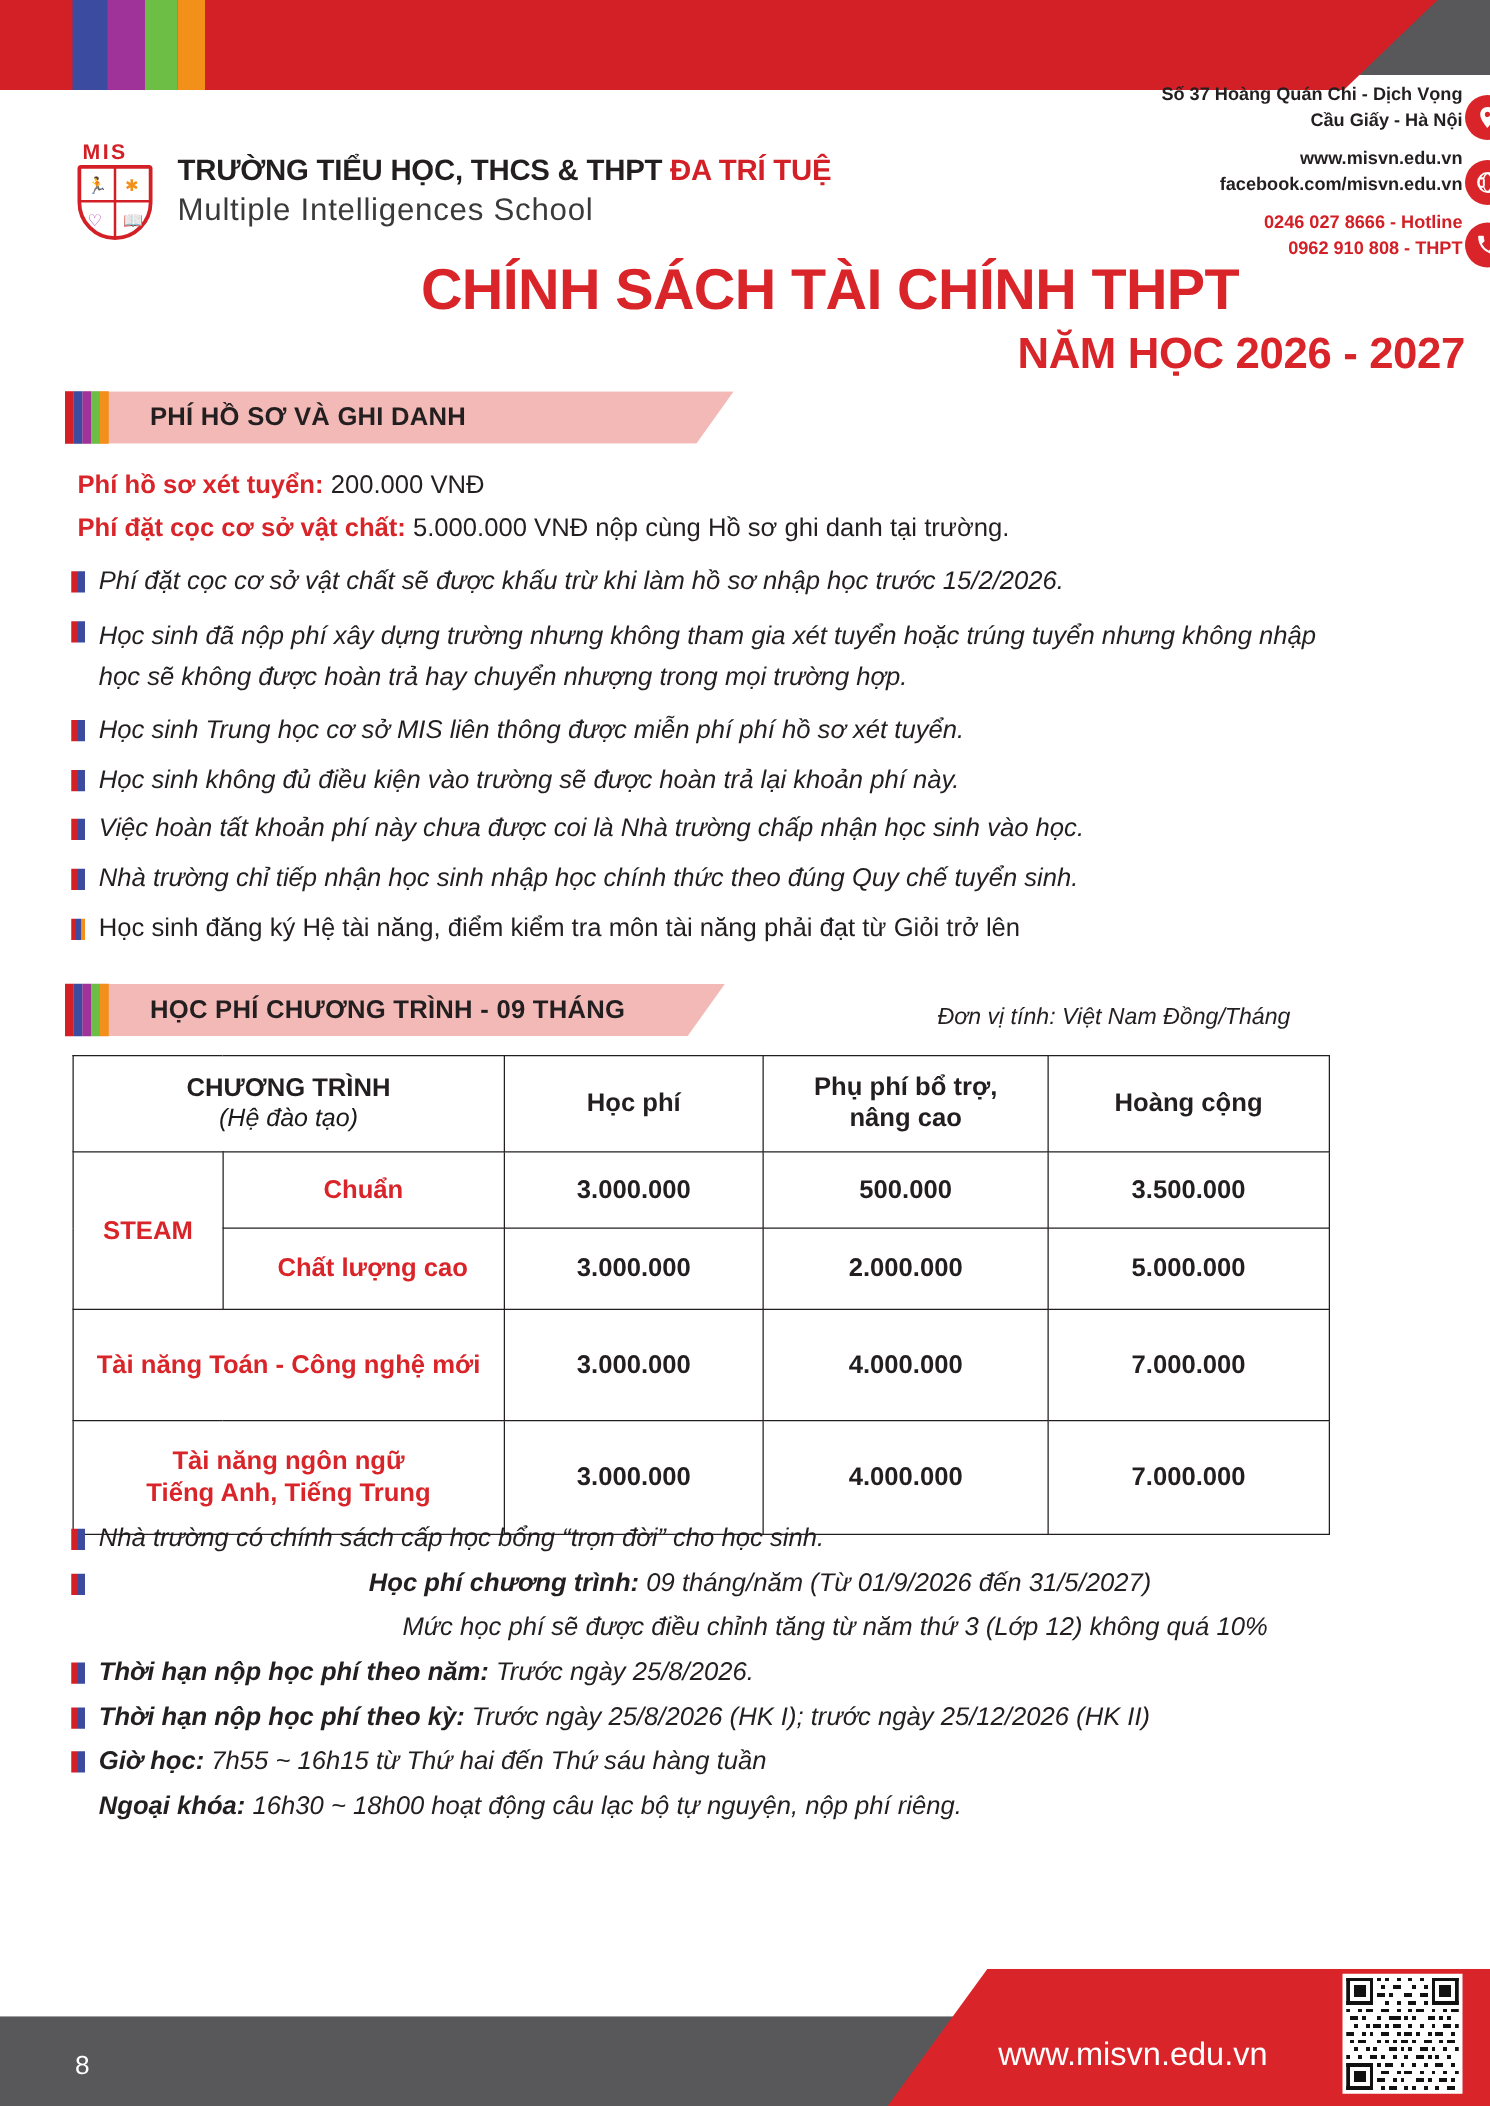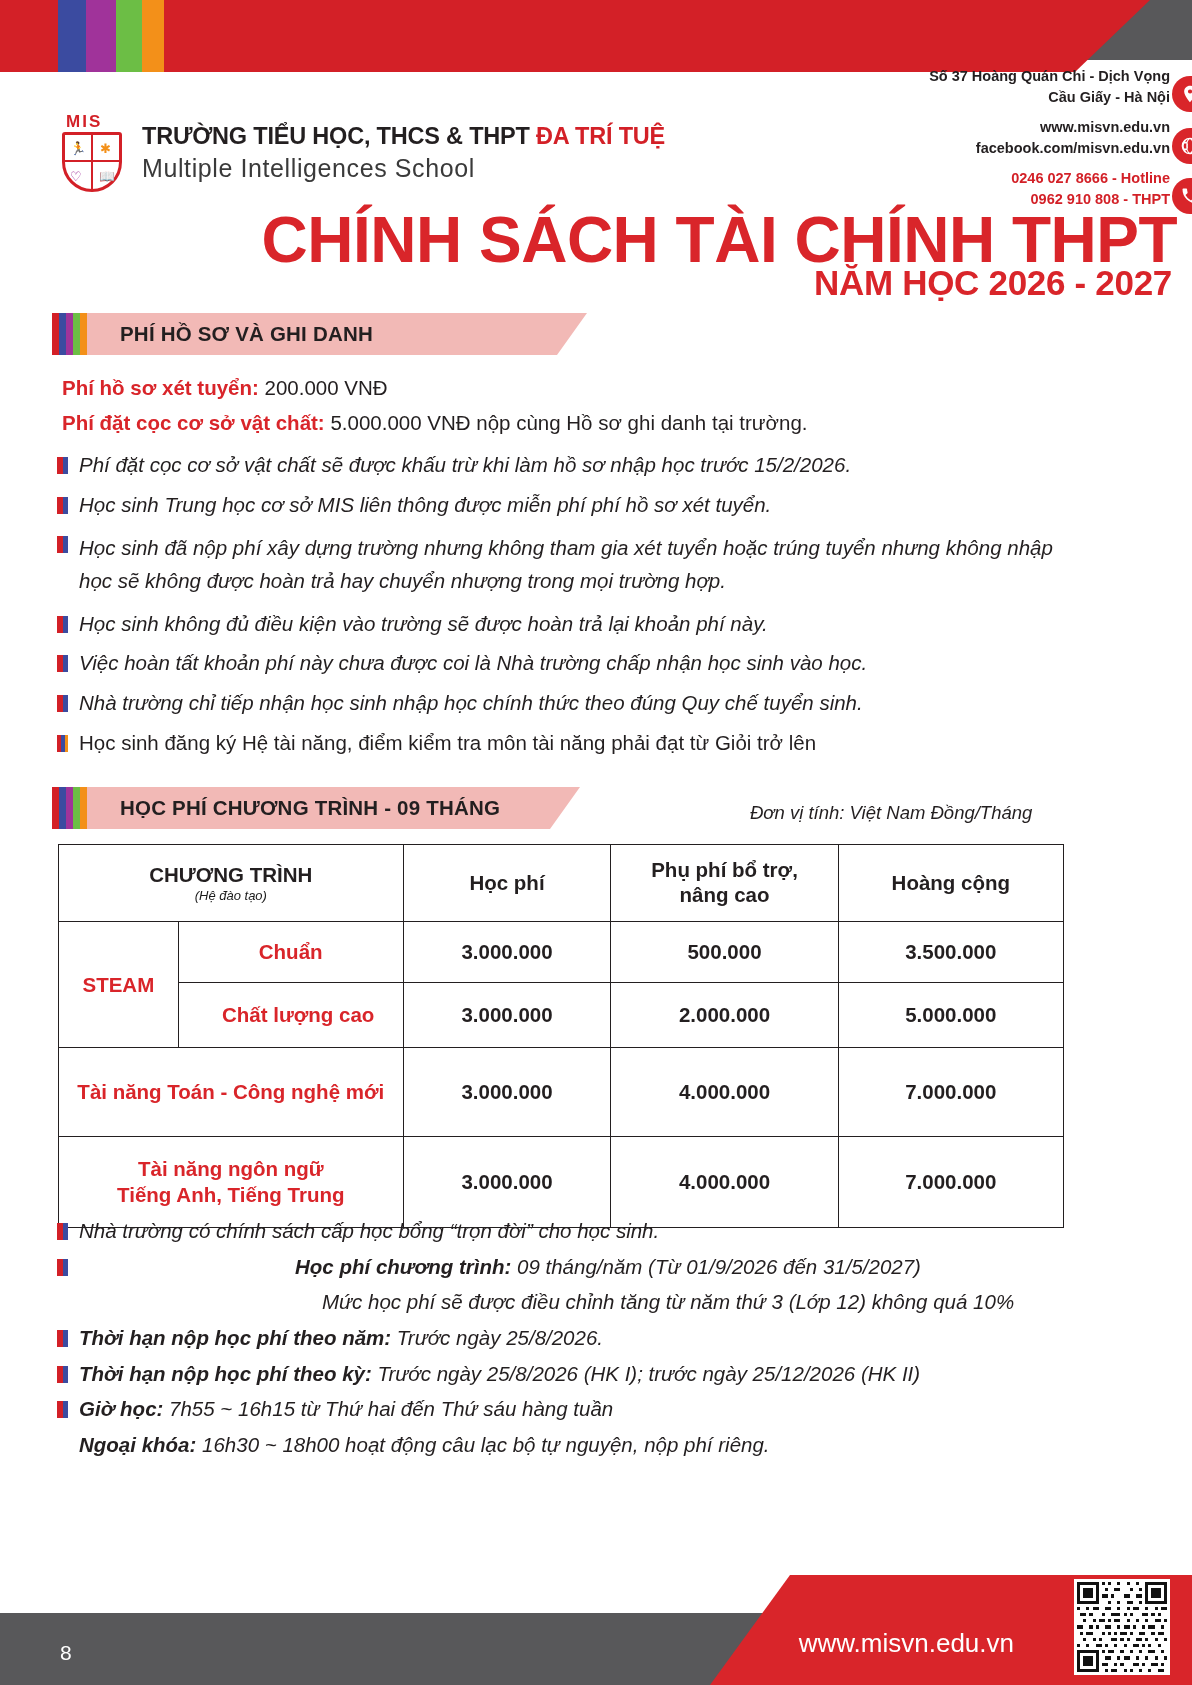--- a/index.html
+++ b/index.html
@@ -56,22 +56,22 @@
   .q{position:absolute;font-size:13px;line-height:1;}
   .q1{top:30px;left:8px;color:#3b4ba0;}
   .q2{top:30px;left:38px;color:#f39019;}
   .q3{top:58px;left:8px;color:#a0339a;}
   .q4{top:58px;left:37px;color:#6cbe45;}
   .logo-txt-1{font-size:23.5px;font-weight:700;letter-spacing:-0.2px;color:#231f20;white-space:nowrap;}
   .logo-txt-1 .r{color:#d32027;}
   .logo-txt-2{font-size:25px;color:#3a3a3a;letter-spacing:0.6px;margin-top:4px;white-space:nowrap;font-weight:400;}
 
   
-  .title-main{position:absolute;right:15px;top:208px;width:1000px;text-align:right;
-    font-size:64px;font-weight:700;color:#d9252a;letter-spacing:-0.5px;line-height:1;}
+  .title-main{position:absolute;right:28px;top:208px;width:1000px;text-align:center;
+    font-size:46px;font-weight:700;color:#d9252a;letter-spacing:-0.5px;line-height:1;}
   .title-sub{position:absolute;right:20px;top:265px;width:1000px;text-align:right;
     font-size:35px;font-weight:700;color:#d9252a;letter-spacing:-0.3px;line-height:1;}
 
   
   .sec{position:absolute;height:42px;}
   .sec-bg{position:absolute;left:0;top:0;height:42px;background:#f2b9b6;}
   .sec-stripes{position:absolute;left:0;top:0;height:42px;display:flex;z-index:2;}
   .sec-stripes i{display:block;width:7px;height:42px;}
   .sec-label{position:absolute;left:68px;top:0;height:42px;display:flex;align-items:center;
      font-size:20.5px;font-weight:700;color:#231f20;letter-spacing:0.2px;white-space:nowrap;z-index:3;}
@@ -88,21 +88,21 @@
   .bmark.v2{background:linear-gradient(to right,#d32027 0 50%,#3b4ba0 50% 100%);}
   .bl .txt{flex:1 1 auto;}
   .bl .txt b{font-weight:700;font-style:italic;}
   .noital{font-style:normal;}
 
   
   .unit-note{position:absolute;font-size:18.5px;font-style:italic;color:#231f20;}
   table.fees{position:absolute;border-collapse:collapse;font-size:20px;}
   table.fees td{border:1.6px solid #231f20;text-align:center;vertical-align:middle;}
   .th-cell{font-weight:700;color:#231f20;font-size:20.5px;line-height:1.2;}
-  .th-sub{font-size:13px;font-style:italic;font-weight:400;display:block;margin-top:1px;}
+  .th-sub{font-size:20px;font-style:italic;font-weight:400;display:block;margin-top:1px;}
   .red-b{color:#d9252a;font-weight:700;font-size:20.5px;line-height:1.25;}
   .num{font-weight:700;color:#231f20;font-size:20.5px;}
 
   
   .footer{position:absolute;left:0;bottom:0;width:1192px;height:110px;}
   .f-grey{position:absolute;bottom:0;left:0;width:1192px;height:72px;background:#58585a;
      clip-path:polygon(0 0, 1192px 0, 1192px 72px, 0 72px);}
   .f-red{position:absolute;bottom:0;left:0;width:1192px;height:110px;background:#d9252a;
      clip-path:polygon(790px 0, 1192px 0, 1192px 110px, 710px 110px);}
   .f-page{position:absolute;left:60px;bottom:20px;color:#fff;font-size:21px;z-index:4;}
@@ -194,27 +194,27 @@
 </div>
 <div class="kv" style="left:62px;top:410px;">
   <b>Phí đặt cọc cơ sở vật chất:</b><span> 5.000.000 VNĐ nộp cùng Hồ sơ ghi danh tại trường.</span>
 </div>
 
 <div class="bullets" style="left:57px;top:452px;width:1010px;">
   <div class="bl" style="margin-bottom:13px;">
     <span class="bmark v2"></span>
     <span class="txt">Phí đặt cọc cơ sở vật chất sẽ được khấu trừ khi làm hồ sơ nhập học trước 15/2/2026.</span>
   </div>
+  <div class="bl" style="margin-bottom:13px;line-height:1.62;">
+    <span class="bmark v2"></span>
+    <span class="txt">Học sinh đã nộp phí xây dựng trường nhưng không tham gia xét tuyển hoặc trúng tuyển nhưng không nhập học sẽ không được hoàn trả hay chuyển nhượng trong mọi trường hợp.</span>
+  </div>
   <div class="bl" style="margin-bottom:13px;">
     <span class="bmark v2"></span>
     <span class="txt">Học sinh Trung học cơ sở MIS liên thông được miễn phí phí hồ sơ xét tuyển.</span>
-  </div>
-  <div class="bl" style="margin-bottom:13px;line-height:1.62;">
-    <span class="bmark v2"></span>
-    <span class="txt">Học sinh đã nộp phí xây dựng trường nhưng không tham gia xét tuyển hoặc trúng tuyển nhưng không nhập học sẽ không được hoàn trả hay chuyển nhượng trong mọi trường hợp.</span>
   </div>
   <div class="bl" style="margin-bottom:13px;">
     <span class="bmark v2"></span>
     <span class="txt">Học sinh không đủ điều kiện vào trường sẽ được hoàn trả lại khoản phí này.</span>
   </div>
   <div class="bl" style="margin-bottom:13px;">
     <span class="bmark v2"></span>
     <span class="txt">Việc hoàn tất khoản phí này chưa được coi là Nhà trường chấp nhận học sinh vào học.</span>
   </div>
   <div class="bl" style="margin-bottom:13px;">

